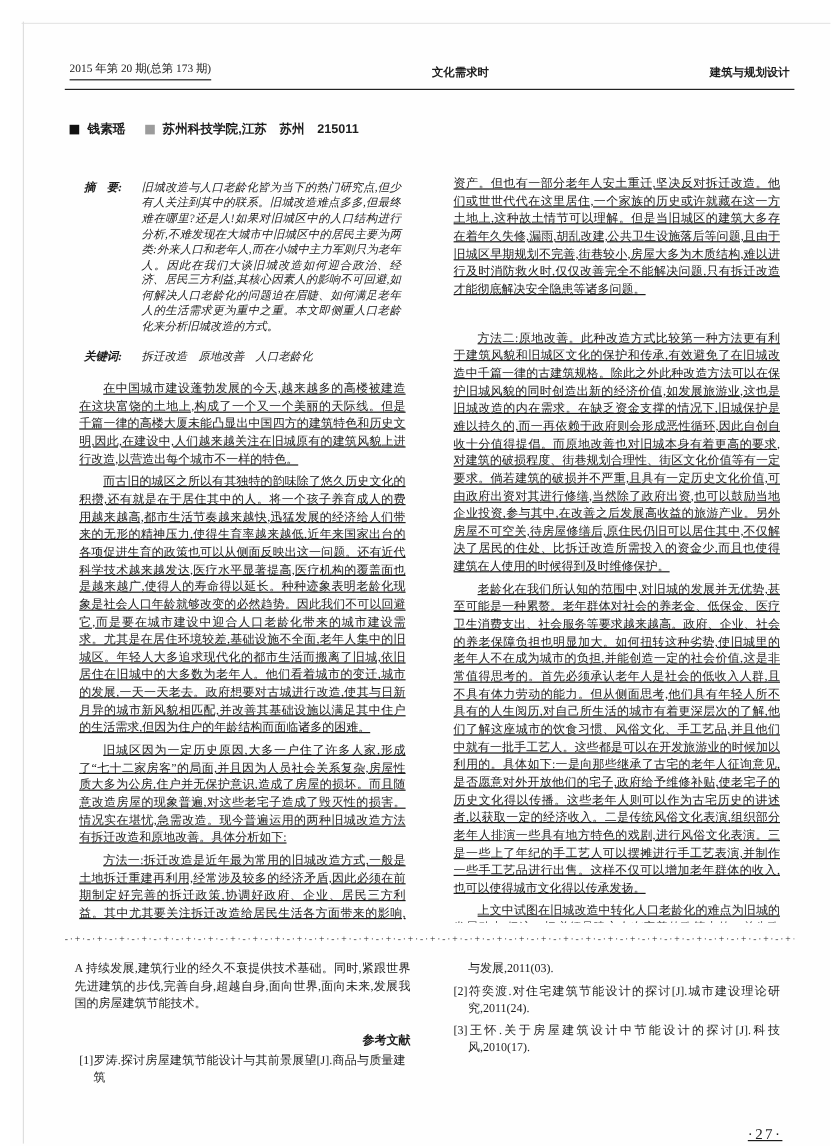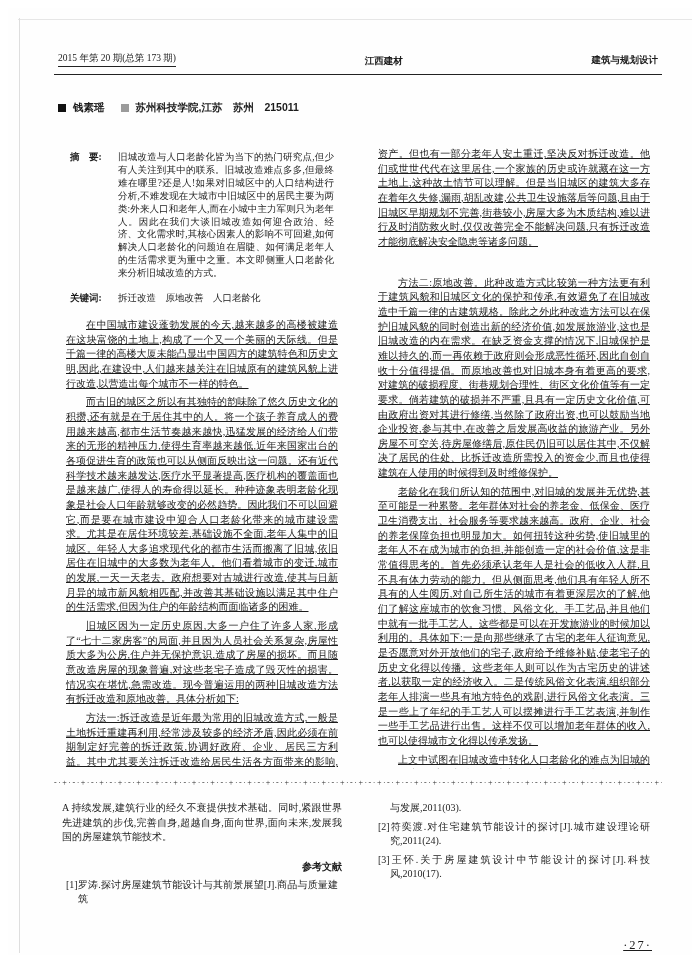--- a/index.html
+++ b/index.html
@@ -48,21 +48,21 @@
 
   .columns {
     margin-top:20px;
     display:flex;
     gap:16px;
     height:634px;
     overflow:hidden;
   }
   .col { width:300px; overflow:hidden; }
 
-  .abstract-block { font-size:9.5px; line-height:12.9px; text-align:justify; margin-bottom:9px; }
+  .abstract-block { font-size:9.5px; line-height:12.9px; text-align:justify; margin-bottom:9px;font-style:italic; }
   .abs-row { display:flex; }
   .abs-label { width:40px; flex-shrink:0; font-weight:bold; }
   .abs-text { flex:1; }
   .kw-row { display:flex; margin-top:1px; }
 
   .bodytext p {
     font-size:10px;
     line-height:14.65px;
     text-align:justify;
     text-indent:2em;
@@ -103,38 +103,38 @@
 </head>
 <body>
 
 <div class="page">
   <div class="scan-top"></div>
   <div class="scan-edge-l"></div>
   <div class="scan-edge-r"></div>
 
   <div class="journal-header">
     <span class="jh-issue">2015 年第 20 期(总第 173 期)</span>
-    <span class="jh-name">江西建材</span>
+    <span class="jh-name">文化需求时</span>
     <span class="jh-section">建筑与规划设计</span>
   </div>
 
 
   <div class="author-line">
     <span class="sq" style="background-color: rgb(17, 17, 17);"></span>
     <span>钱素瑶</span>
     <span class="sq sq2" style="background-color: rgb(155, 155, 155);"></span>
     <span>苏州科技学院,江苏　苏州　215011</span>
   </div>
 
   <div class="columns">
     <div class="col">
       <div class="abstract-block">
         <div class="abs-row">
           <span class="abs-label">摘　要:</span>
-          <span class="abs-text">旧城改造与人口老龄化皆为当下的热门研究点,但少有人关注到其中的联系。旧城改造难点多多,但最终难在哪里?还是人!如果对旧城区中的人口结构进行分析,不难发现在大城市中旧城区中的居民主要为两类:外来人口和老年人,而在小城中主力军则只为老年人。因此在我们大谈旧城改造如何迎合政治、经济、文化需求时,其核心因素人的影响不可回避,如何解决人口老龄化的问题迫在眉睫、如何满足老年人的生活需求更为重中之重。本文即侧重人口老龄化来分析旧城改造的方式。</span>
+          <span class="abs-text">旧城改造与人口老龄化皆为当下的热门研究点,但少有人关注到其中的联系。旧城改造难点多多,但最终难在哪里?还是人!如果对旧城区中的人口结构进行分析,不难发现在大城市中旧城区中的居民主要为两类:外来人口和老年人,而在小城中主力军则只为老年人。因此在我们大谈旧城改造如何迎合政治、经济、居民三方利益,其核心因素人的影响不可回避,如何解决人口老龄化的问题迫在眉睫、如何满足老年人的生活需求更为重中之重。本文即侧重人口老龄化来分析旧城改造的方式。</span>
         </div>
         <div class="abs-row kw-row">
           <span class="abs-label">关键词:</span>
           <span class="abs-text">拆迁改造　原地改善　人口老龄化</span>
         </div>
       </div>
       <div class="bodytext">
           <p>在中国城市建设蓬勃发展的今天,越来越多的高楼被建造在这块富饶的土地上,构成了一个又一个美丽的天际线。但是千篇一律的高楼大厦未能凸显出中国四方的建筑特色和历史文明,因此,在建设中,人们越来越关注在旧城原有的建筑风貌上进行改造,以营造出每个城市不一样的特色。</p>
           <p>而古旧的城区之所以有其独特的韵味除了悠久历史文化的积攒,还有就是在于居住其中的人。将一个孩子养育成人的费用越来越高,都市生活节奏越来越快,迅猛发展的经济给人们带来的无形的精神压力,使得生育率越来越低,近年来国家出台的各项促进生育的政策也可以从侧面反映出这一问题。还有近代科学技术越来越发达,医疗水平显著提高,医疗机构的覆盖面也是越来越广,使得人的寿命得以延长。种种迹象表明老龄化现象是社会人口年龄就够改变的必然趋势。因此我们不可以回避它,而是要在城市建设中迎合人口老龄化带来的城市建设需求。尤其是在居住环境较差,基础设施不全面,老年人集中的旧城区。年轻人大多追求现代化的都市生活而搬离了旧城,依旧居住在旧城中的大多数为老年人。他们看着城市的变迁,城市的发展,一天一天老去。政府想要对古城进行改造,使其与日新月异的城市新风貌相匹配,并改善其基础设施以满足其中住户的生活需求,但因为住户的年龄结构而面临诸多的困难。</p>
           <p>旧城区因为一定历史原因,大多一户住了许多人家,形成了“七十二家房客”的局面,并且因为人员社会关系复杂,房屋性质大多为公房,住户并无保护意识,造成了房屋的损坏。而且随意改造房屋的现象普遍,对这些老宅子造成了毁灭性的损害。情况实在堪忧,急需改造。现今普遍运用的两种旧城改造方法有拆迁改造和原地改善。具体分析如下:</p>

